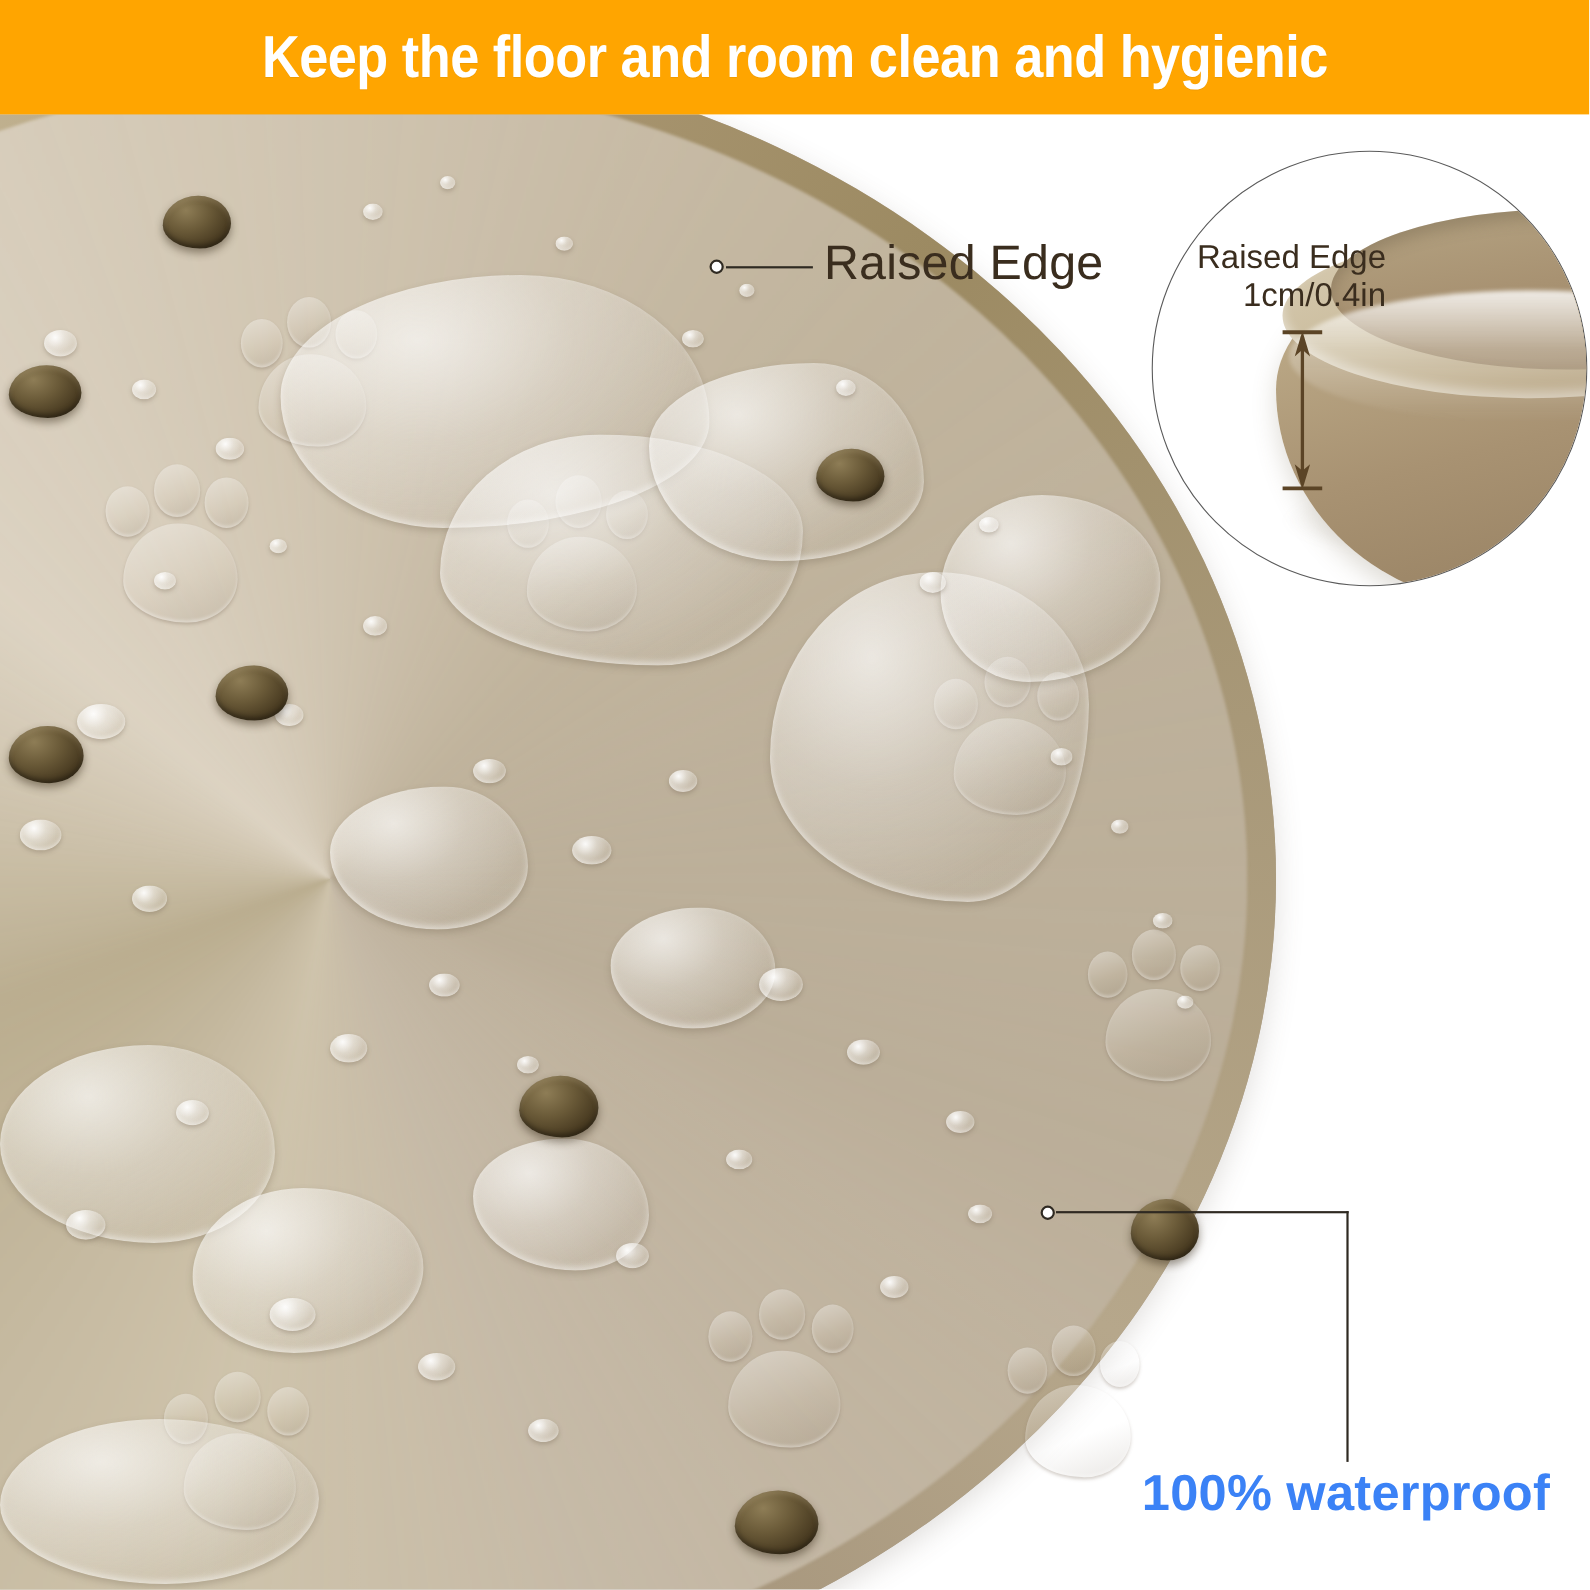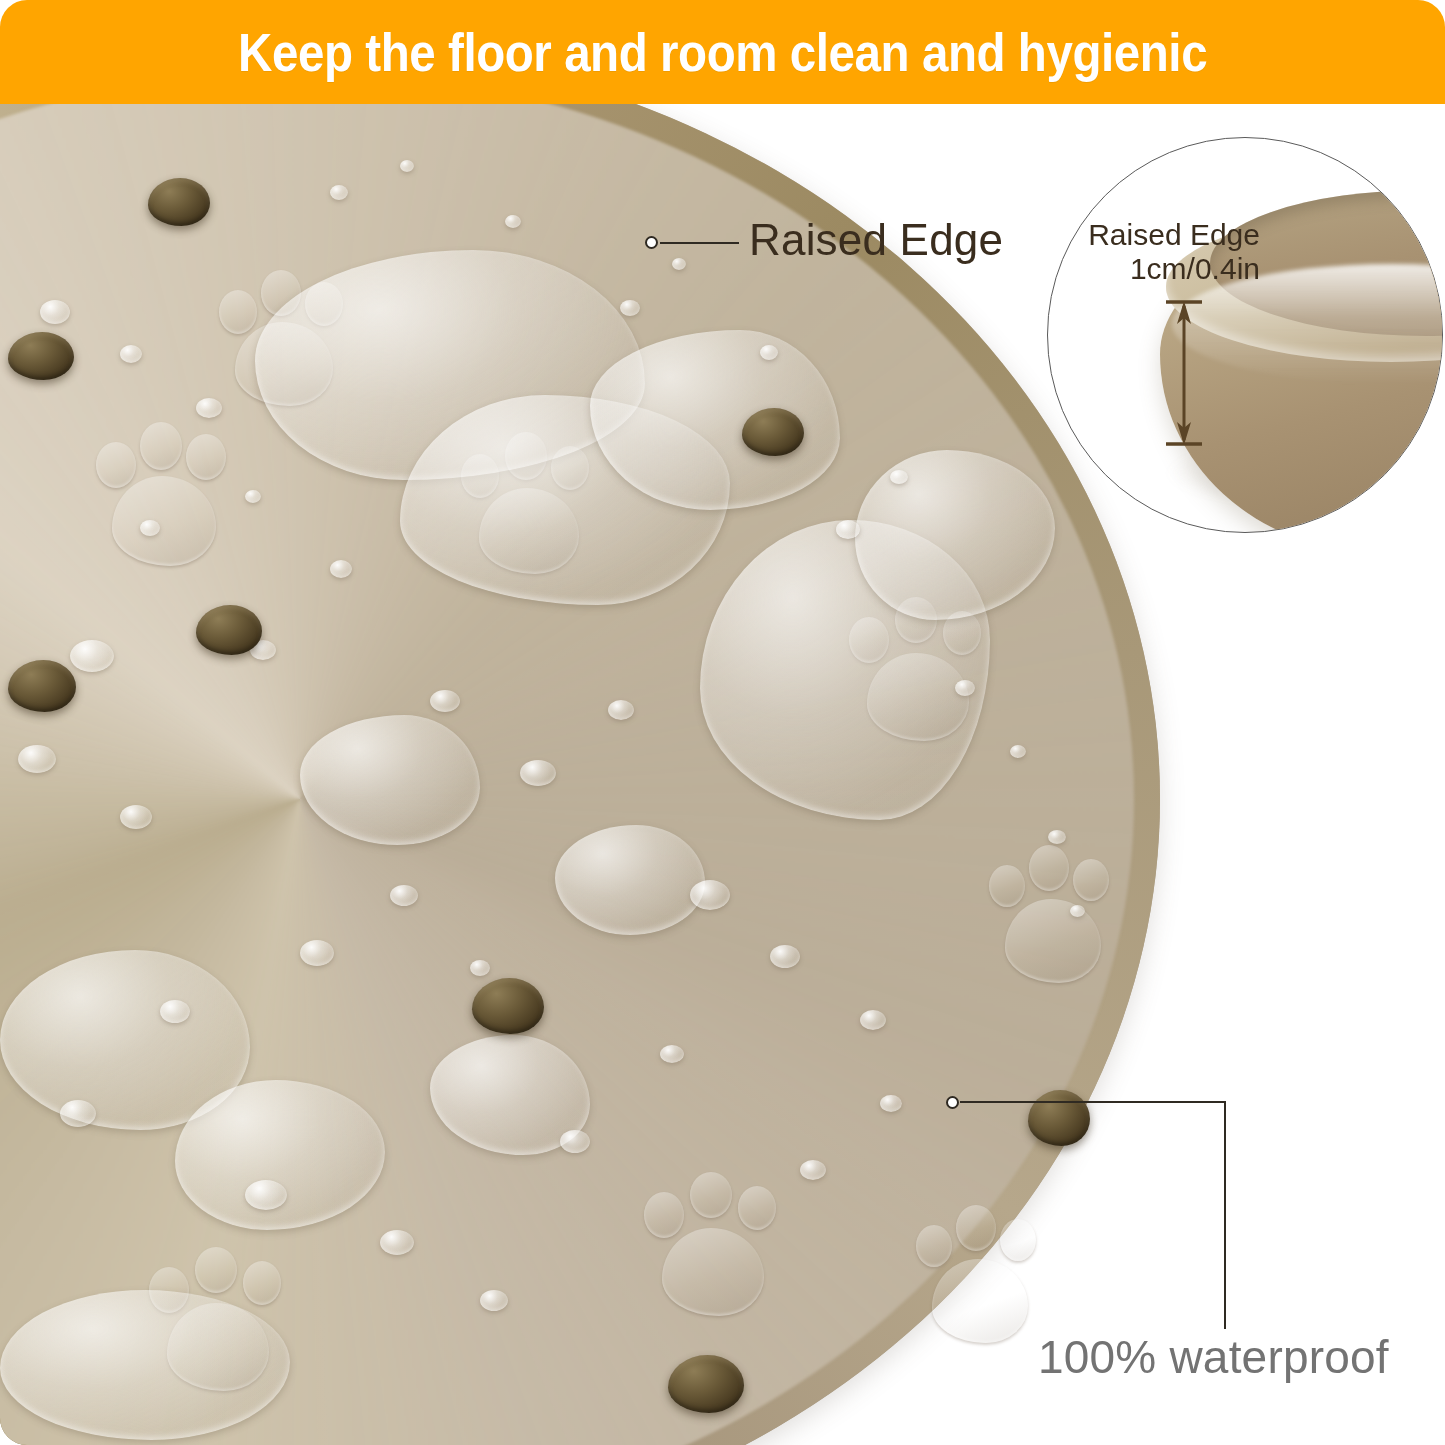--- a/index.html
+++ b/index.html
@@ -8,21 +8,20 @@
     width:1445px; height:1445px;
     background:#ffffff;
     font-family:"Liberation Sans", sans-serif;
     overflow:hidden;
   }
   #stage {
     position:relative;
     width:1445px; height:1445px;
     background:#ffffff;
     overflow:hidden;
-    border-radius:27px;
   }
 
   
   #banner {
     position:absolute; left:0; top:0;
     width:1445px; height:104px;
     background:var(--banner-bg, #FFA500);
     display:flex; align-items:center; justify-content:center;
     z-index:40;
   }
@@ -361,21 +360,21 @@
     <div class="kibble" style="left:668px; top:1355px;width:76px; height:58px;"></div>
   </div>
 
   <div class="leader-dot" id="re-dot"></div>
   <div class="leader-line" id="re-line"></div>
   <div class="callout-label" id="raised-edge-label" style="color: rgb(58, 45, 30);">Raised Edge</div>
 
   <div class="leader-dot" id="wp-dot"></div>
   <div class="leader-line" id="wp-line-h"></div>
   <div class="leader-line" id="wp-line-v"></div>
-  <div class="callout-label" id="waterproof-label" style="color: #737373;">100% waterproof</div>
+  <div class="callout-label" id="waterproof-label" style="color: #3b82f6; font-weight: bold;">100% waterproof</div>
 
   <div id="inset" style="border-color: rgb(90, 90, 90);">
     <div id="inset-photo">
       <div id="inset-shadow"></div>
       <div id="inset-wall-outer"></div>
       <div id="inset-wall-top"></div>
       <div id="inset-wall-inner"></div>
       <div id="inset-wall-hilite"></div>
     </div>
 

